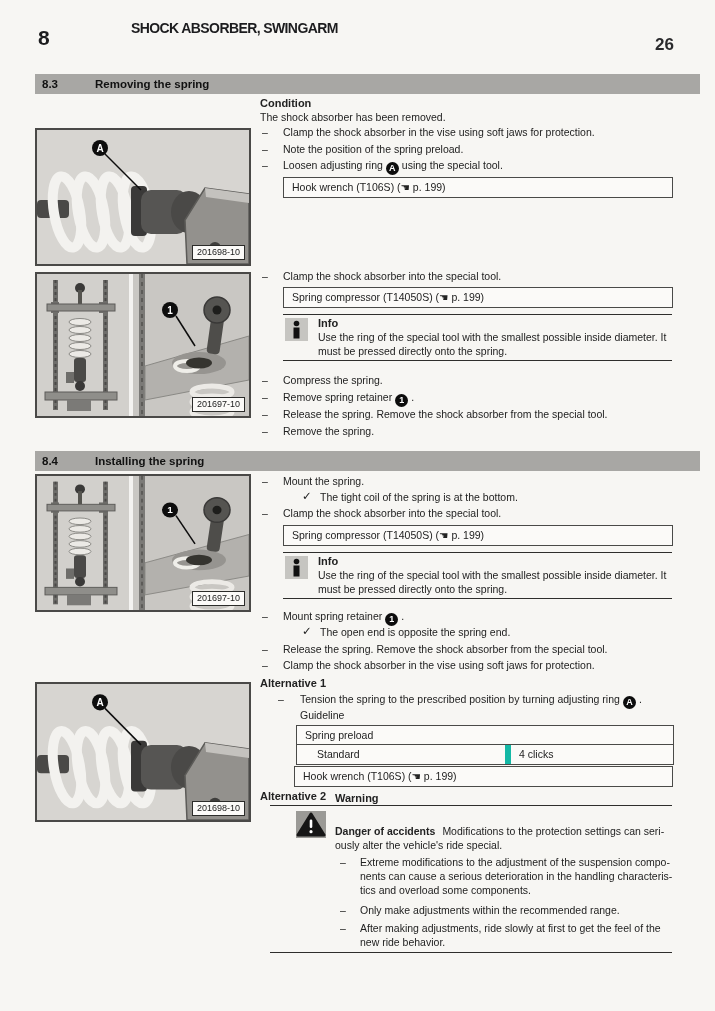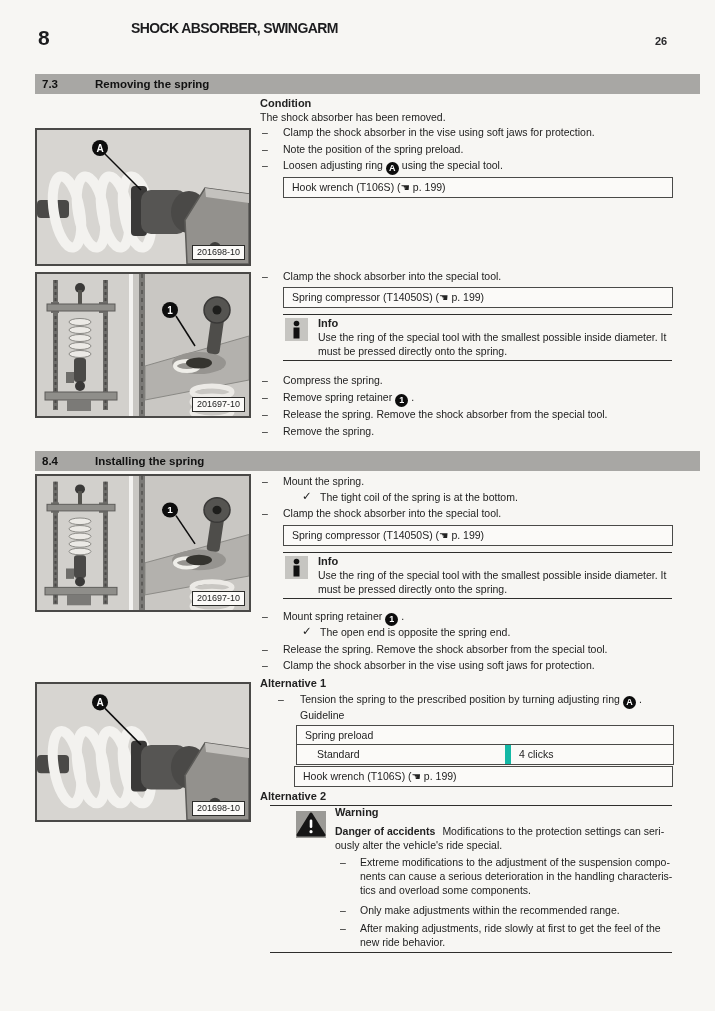--- a/index.html
+++ b/index.html
@@ -6,21 +6,21 @@
   .page{
     position:relative;width:715px;height:1011px;margin:0 auto;
     background:#f7f6f3;
     font-family:"Liberation Sans","DejaVu Sans",sans-serif;
     color:#1c1c1e;overflow:hidden;
   }
   .abs{position:absolute;}
   
   .chapter-num{left:38px;top:26px;font-size:21px;font-weight:bold;letter-spacing:-0.5px;}
   .chapter-title{left:95px;top:20px;font-size:14px;font-weight:bold;letter-spacing:-0.6px;margin-left:36px;}
-  .page-num{left:655px;top:35px;font-size:11px;font-weight:bold;color:#2a2a2c;}
+  .page-num{left:655px;top:35px;font-size:17px;font-weight:bold;color:#2a2a2c;}
   
   .section-bar{left:35px;width:665px;height:20px;background:#a8a7a4;display:flex;align-items:center;font-size:11.5px;font-weight:bold;color:#111;}
   .section-bar .sec-num{margin-left:7px;width:53px;}
   
   .photo{border:2px solid #4a4947;background:#d7d5d1;padding:0;margin:0;}
   .photo svg{display:block;}
   .photo-caption{position:absolute;right:4px;bottom:4px;background:#fbfaf8;border:1px solid #2c2c2a;font-size:9px;line-height:11px;padding:1px 4px;color:#1a1a1a;}
   
   .col{left:260px;width:414px;font-size:10.5px;line-height:13px;color:#222;}
   .blk{position:absolute;white-space:nowrap;}
@@ -49,21 +49,21 @@
 </head>
 <body>
 
 <div class="page">
 
   <div class="abs chapter-num">8</div>
   <div class="abs chapter-title">SHOCK ABSORBER, SWINGARM</div>
   <div class="abs page-num">26</div>
 
   <div class="abs section-bar" style="top:74px;">
-    <span class="sec-num">7.3</span>
+    <span class="sec-num">8.3</span>
     <span>Removing the spring</span>
   </div>
 
   <figure class="abs photo" style="left:35px;top:128px;width:212px;height:134px;">
     <svg width="212" height="134" viewBox="0 0 212 134">
       <rect x="0" y="0" width="212" height="134" fill="#d7d5d1"></rect>
       <rect x="0" y="70" width="32" height="18" rx="4" fill="#4a4947"></rect>
       <g fill="none" stroke="#f3f2ef" stroke-width="10">
         <ellipse cx="30" cy="82" rx="13" ry="36" transform="rotate(-10 30 82)"></ellipse>
         <ellipse cx="54" cy="82" rx="13" ry="36" transform="rotate(-10 54 82)"></ellipse>
@@ -334,21 +334,21 @@
 
     <div class="blk bold-label" style="top:316px;">Alternative 2</div>
     <div class="blk rule" style="top:331px;left:10px;width:402px;"></div>
     <div class="abs warn-icon" style="top:337px;left:36px;">
       <svg width="30" height="27" viewBox="0 0 30 27">
           <path d="M15 3 L28 24 L2 24 Z" fill="#161616" stroke="#161616" stroke-width="3" stroke-linejoin="round"></path>
           <rect x="13.7" y="8.5" width="2.6" height="8.5" rx="1.3" fill="#fff"></rect>
           <circle cx="15" cy="20.7" r="1.6" fill="#fff"></circle>
         </svg>
     </div>
-    <div class="blk bold-label" style="top:332px;left:75px;">Warning</div>
+    <div class="blk bold-label" style="top:318px;left:75px;">Warning</div>
     <div class="blk" style="top:351px;left:75px;">
       <b style="margin-right:7px;">Danger of accidents</b><span>Modifications to the protection settings can seri-</span>
     </div>
     <div class="blk" style="top:365px;left:75px;">ously alter the vehicle's ride special.</div>
 
     <div class="blk wli" style="top:382px;">
       <span class="marker">–</span>
       <span>Extreme modifications to the adjustment of the suspension compo-</span>
     </div>
     <div class="blk wcont" style="top:410px;">tics and overload some components.</div>

